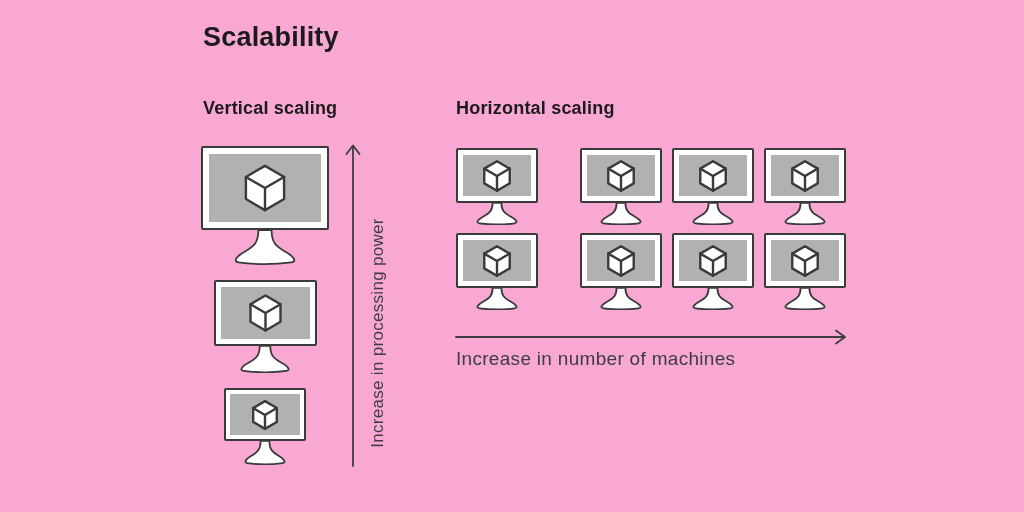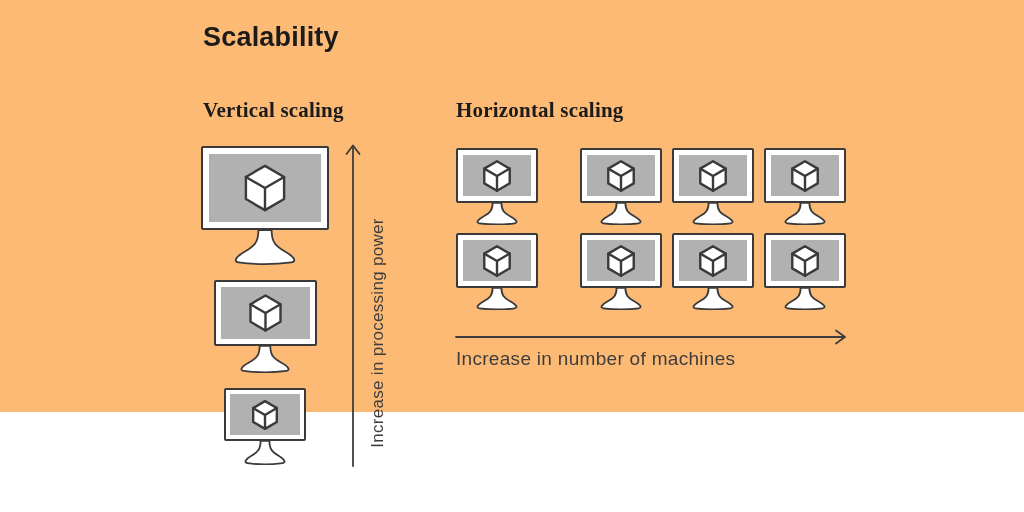--- a/index.html
+++ b/index.html
@@ -6,29 +6,29 @@
     --screen-gray:#b1b1b1;
     --outline:#3a3a3a;
     --text-dark:#1b1b1b;
     --label-gray:#3d3d3d;
   }
   html,body{margin:0;padding:0;}
   body{
     width:1024px;height:512px;background:#ffffff;overflow:hidden;
     font-family:"Liberation Sans","DejaVu Sans",sans-serif;
   }
-  .canvas{position:relative;width:1024px;height:412px;background:#fdba74;}
+  .canvas{position:relative;width:1024px;height:512px;background:#f9a8d4;}
 
   .diagram-title{
     position:absolute;left:203px;top:22px;margin:0;
     font-size:27px;font-weight:800;letter-spacing:.2px;color:var(--text-dark);
   }
   .section-heading{
     position:absolute;margin:0;
-    font-size:21px;font-weight:700;letter-spacing:.2px;color:var(--text-dark);font-family:Liberation Serif, serif;
+    font-size:18px;font-weight:700;letter-spacing:.2px;color:var(--text-dark);
   }
   .heading-vertical{left:203px;top:98px;}
   .heading-horizontal{left:456px;top:98px;}
 
   
   .monitor{display:flex;flex-direction:column;align-items:center;flex:0 0 auto;}
   .monitor .body{
     box-sizing:border-box;border:2px solid var(--outline);border-radius:2px;
     background:#fff;display:flex;align-items:center;justify-content:center;
   }

